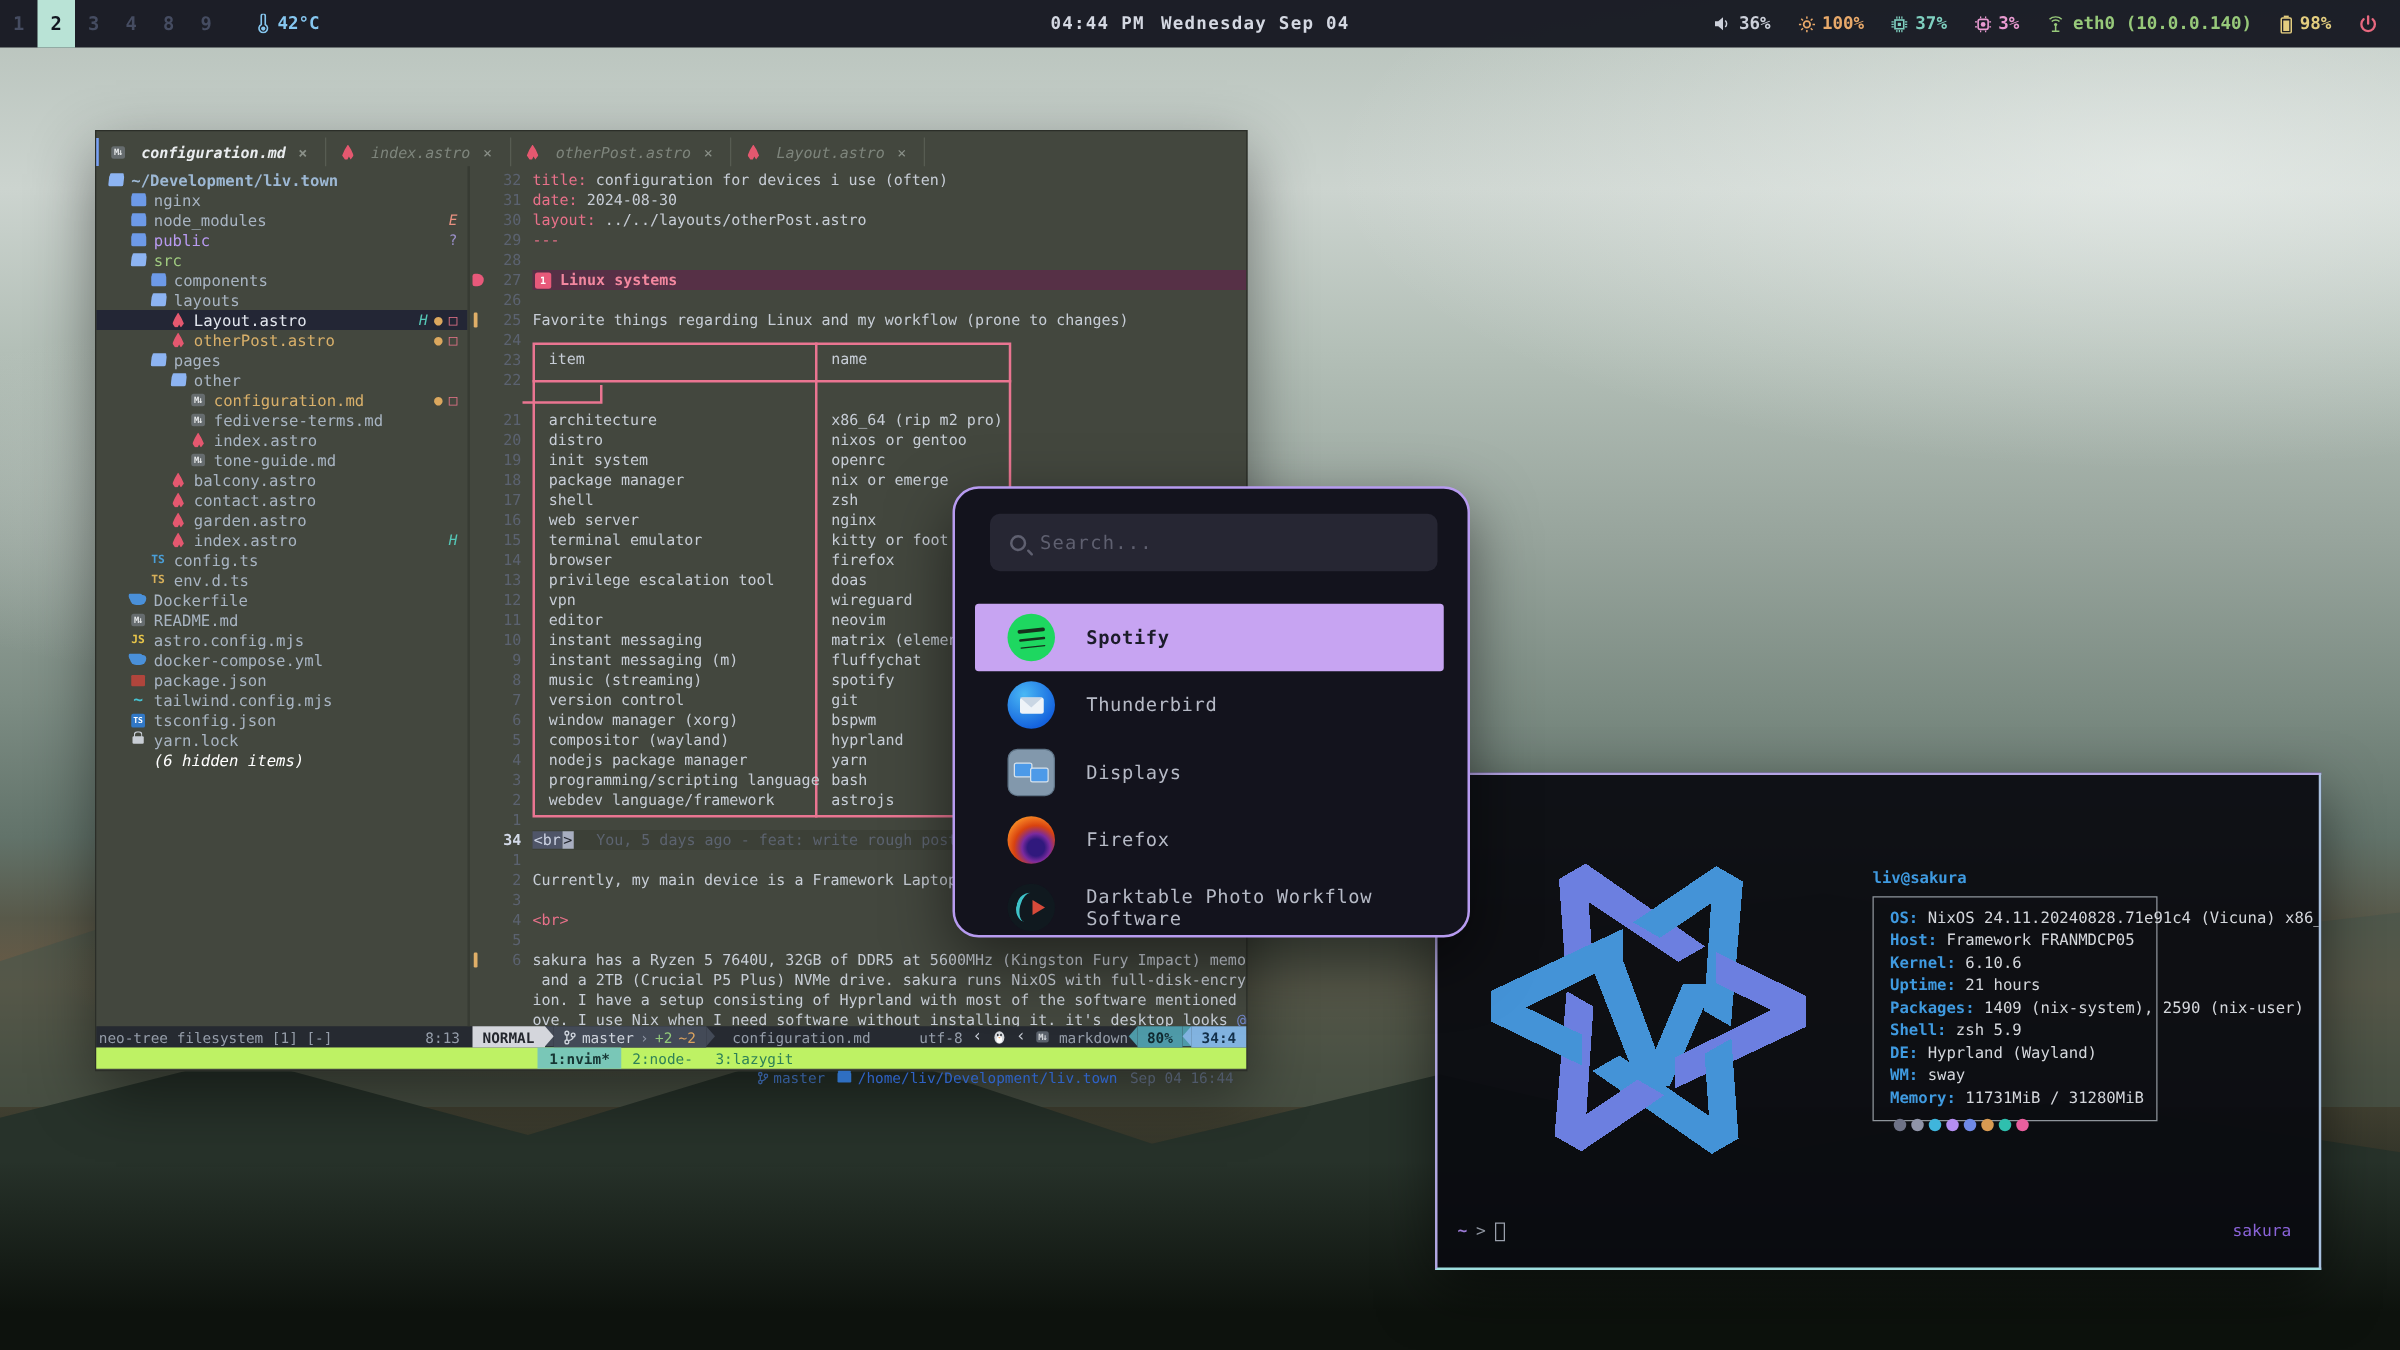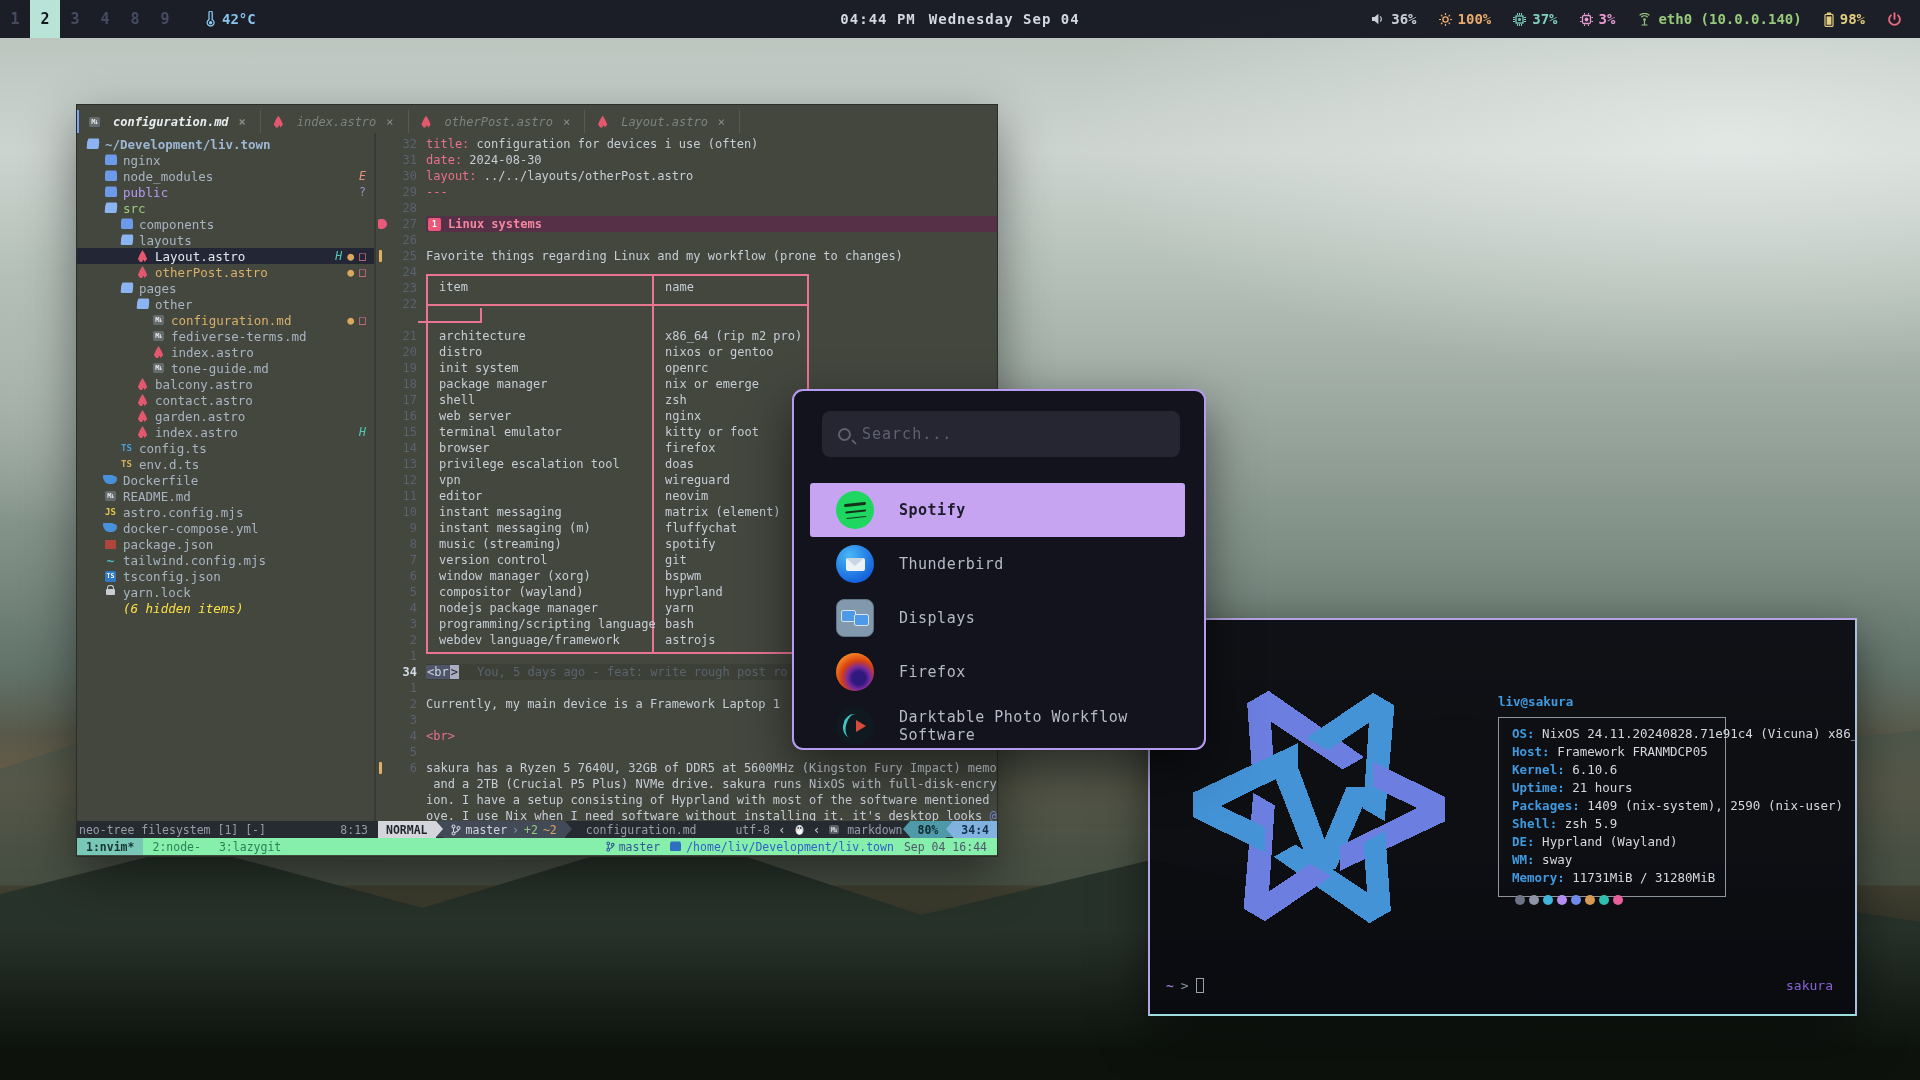--- a/index.html
+++ b/index.html
@@ -54,21 +54,21 @@
   .tree { width:299px; border-right:2px solid #373b33; padding-top:3px; overflow:hidden; }
   .ti-row { display:flex; align-items:center; height:16px; font-size:12.5px; color:#a8b4c2; }
   .ti-row[data-depth="0"]{padding-left:8px} .ti-row[data-depth="1"]{padding-left:26px}
   .ti-row[data-depth="2"]{padding-left:42px} .ti-row[data-depth="3"]{padding-left:58px}
   .ti-row[data-depth="4"]{padding-left:74px}
   .ti-row[data-cls="sel"] { background:#232635; color:#e2e6ee; }
   .ti-row[data-cls="purple"] .tlabel{ color:#b89af0; }
   .ti-row[data-cls="green"]  .tlabel{ color:#9fca7f; }
   .ti-row[data-cls="gold"]   .tlabel{ color:#d9b06a; }
   .ti-row[data-cls="root"]   .tlabel{ color:#9db8d4; font-weight:bold; }
-  .ti-row[data-cls="dim"]    .tlabel{ color:#fde047; font-style:italic; }
+  .ti-row[data-cls="dim"]    .tlabel{ color:#ffffff; font-style:italic; }
   .tlabel { white-space:nowrap; }
   .badges { margin-left:auto; padding-right:8px; display:flex; gap:5px; font-size:11.5px; }
   .badge[data-cls="hint"]{color:#55c7b7; font-style:italic;}
   .badge[data-cls="dot"]{color:#dca85e;} .badge[data-cls="sq"]{color:#e8758a;}
   .badge[data-cls="err"]{color:#e89080; font-style:italic;} .badge[data-cls="unk"]{color:#9a8fc8;}
 
   
   .ti { display:inline-flex; align-items:center; justify-content:center;
         width:15px; height:13px; margin-right:5px; flex:none; font-style:normal; }
   .ti[data-ic="folder"]::before, .ti[data-ic="folder-open"]::before { content:"";
@@ -150,35 +150,35 @@
   .lsep { color:#c8cdd6; font-size:13px; }
   .arr-prog { border-right:7px solid #4e9aa8; }
   .seg-prog { background:#4e9aa8; color:#102930; font-weight:bold; }
   .arr-loc { border-right:7px solid #82b3e0; background:#4e9aa8; }
   .seg-loc { background:#82b3e0; color:#13304a; font-weight:bold; }
   .mdmini { display:inline-flex; align-items:center; }
   .mdmini::before { content:"M↓"; font-size:7px; font-weight:bold; color:#d6d9dd;
       background:#5a616b; border-radius:2px; padding:0.5px 2px; letter-spacing:-1px; }
 
   
-  .tmuxbar { height:17px; background:#86efac; display:flex; align-items:center;
-      font-size:11.5px; color:#2e8157; }
+  .tmuxbar { height:17px; background:#bef264; display:flex; align-items:center;
+      font-size:11.5px; color:#2e8157;flex-direction:column; }
   .twin { padding:0 9px; height:17px; display:flex; align-items:center; }
   .twin[data-cls="act"] { background:#79c7b7; color:#173633; font-weight:bold; }
   .tmux-right { margin-left:auto; display:flex; align-items:center; gap:10px; padding-right:10px; }
   .tm-branch { color:#345a96; display:flex; align-items:center; gap:4px; }
   .tm-path { color:#2f62c5; display:flex; align-items:center; gap:5px; }
   .tm-date { color:#4f596a; }
   .fold-ic { width:11px; height:8px; background:#2f6fc2; border-radius:1px;
       box-shadow:0 -2px 0 -0.5px #2f6fc2; display:inline-block; }
 
   
   .launcher { position:absolute; left:762px; top:389px; width:414px; height:361px; z-index:50;
-      background:#13131d; border:2px solid #b79bf0; border-radius:11px; overflow:hidden;
-      box-shadow:0 18px 50px rgba(0,0,0,.5);margin-left:30px; }
+      background:#13131d; border:2px solid #b79bf0; border-radius:21px; overflow:hidden;
+      box-shadow:0 18px 50px rgba(0,0,0,.5); }
   .search { position:absolute; left:28px; top:20px; width:358px; height:46px; background:#262633;
       border-radius:8px; display:flex; align-items:center; padding-left:16px; gap:11px; }
   .search-txt { color:#5f6070; font-size:15px; letter-spacing:1px; }
   .mag { width:13px; height:13px; border:2px solid #5f6070; border-radius:50%; position:relative; }
   .mag::after { content:""; position:absolute; left:11px; top:11px; width:6px; height:2px;
       background:#5f6070; transform:rotate(45deg); border-radius:1px; }
   .litems { position:absolute; left:0; top:92px; width:100%; }
   .litem { height:54px; display:flex; align-items:center; padding-left:42px; gap:25px;
       color:#b6bac6; font-size:15px; letter-spacing:0.5px; position:relative; }
   .litem[data-cls="sel"]::before { content:""; position:absolute; left:16px; right:19px; top:0; bottom:0;

